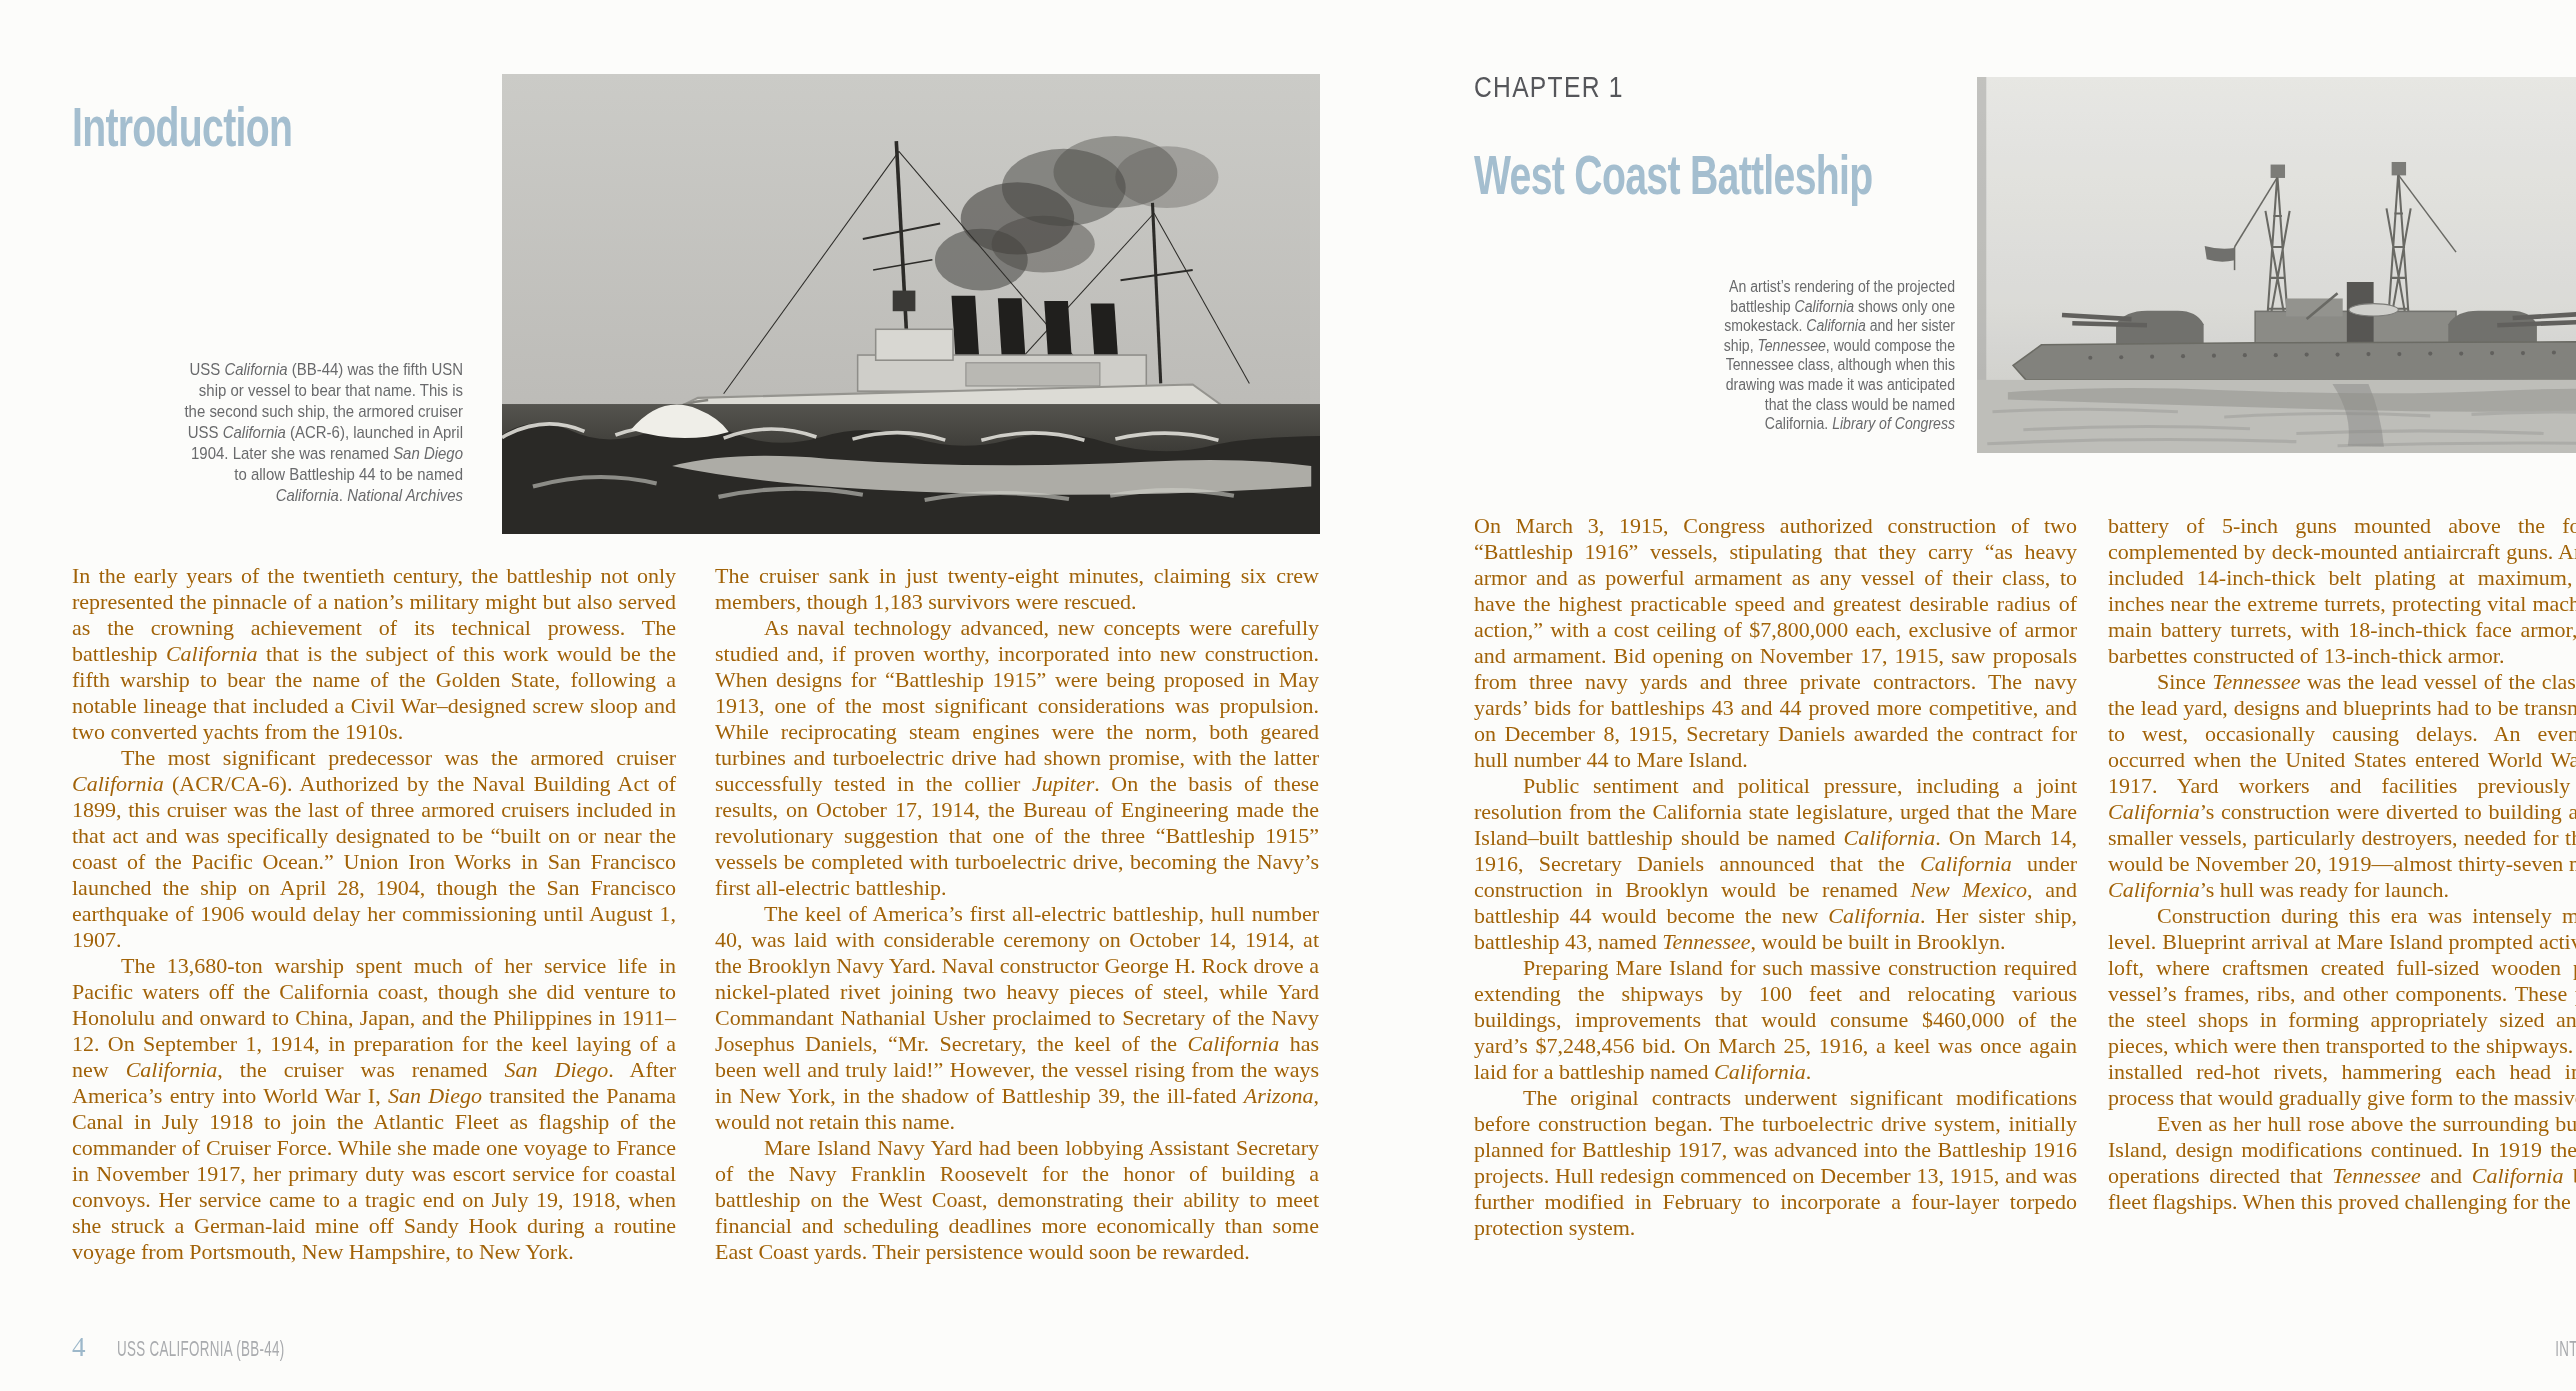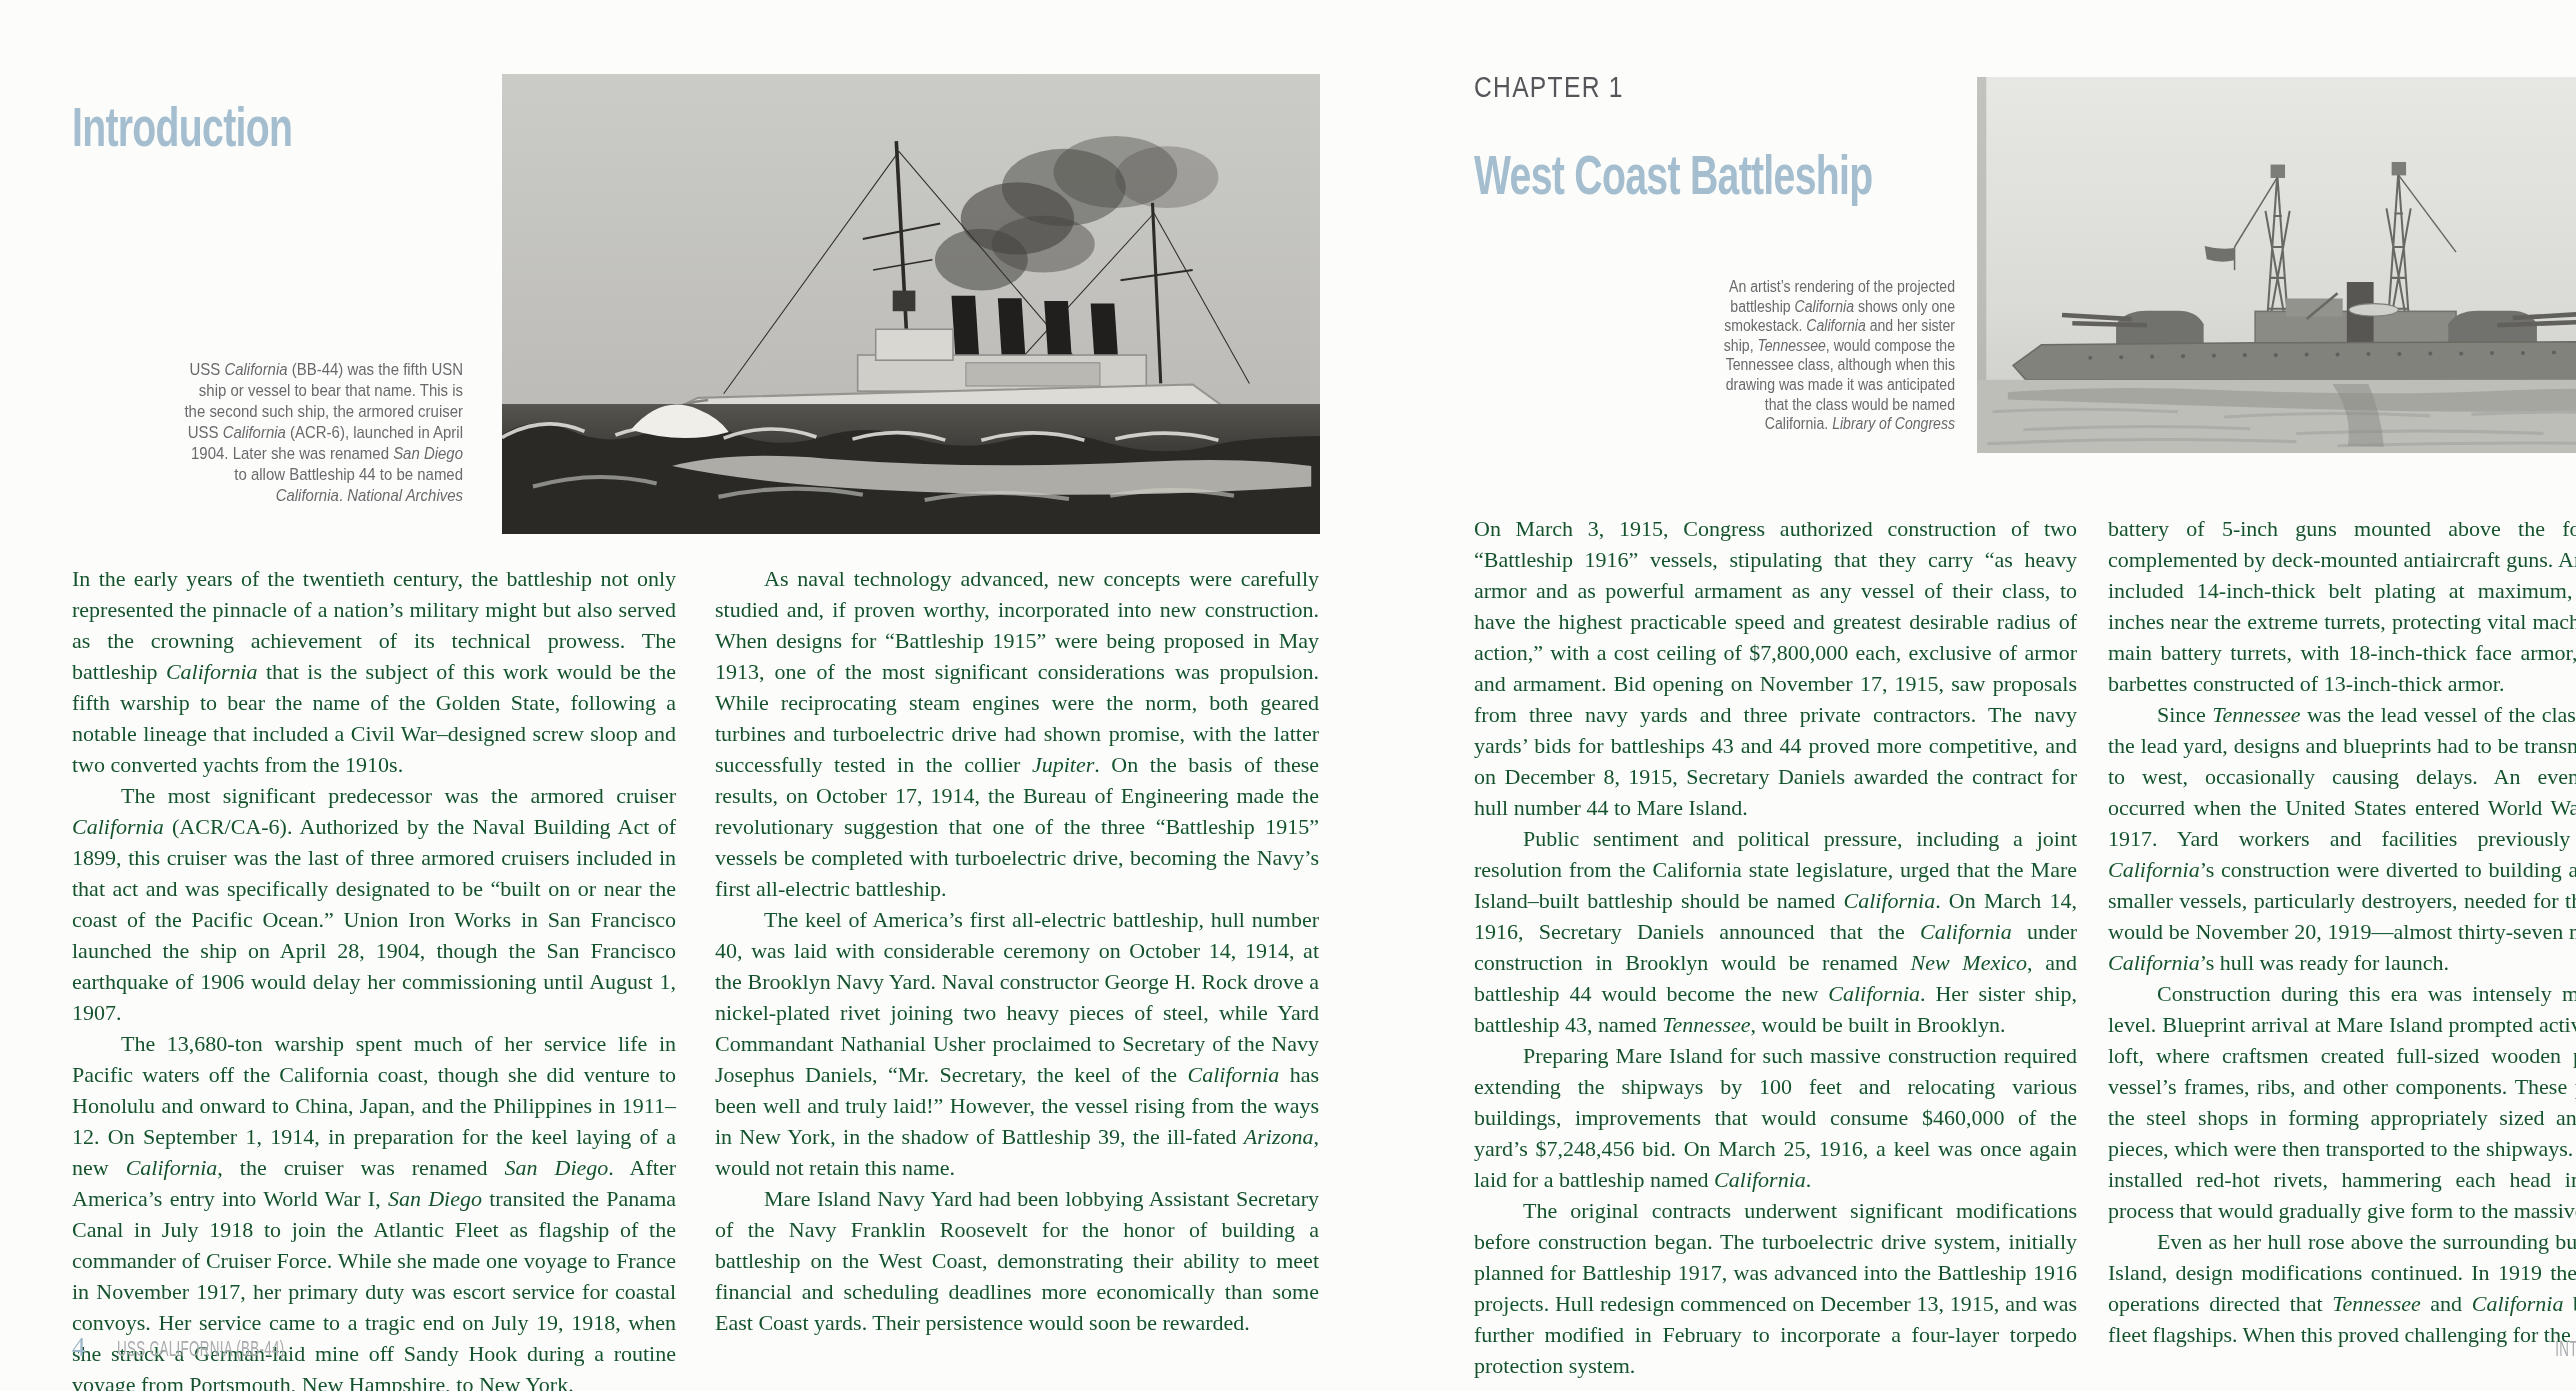--- a/index.html
+++ b/index.html
@@ -17,21 +17,21 @@
 
   .photo{position:absolute;overflow:hidden;background:#c9c9c5;}
   .photo svg{display:block;width:100%;height:100%;}
 
   .caption{position:absolute;font-family:"Liberation Sans",sans-serif;color:#696a6c;
       text-align:right;transform:scaleX(0.88);transform-origin:right top;}
   .caption em{font-style:italic;}
   #caption-left{font-size:17px;line-height:21px;}
   #caption-right{font-size:16px;line-height:19.6px;}
 
-  .body-col{position:absolute;text-align:justify;font-size:22px;line-height:31px;color:#14532d;}
+  .body-col{position:absolute;text-align:justify;font-size:22px;line-height:26px;color:#a16207;}
   .body-col p{margin:0;text-indent:49px;}
   .body-col p.noindent{text-indent:0;}
   .body-col em{font-style:italic;}
 
   .folio{position:absolute;font-family:"Liberation Serif",serif;font-size:27px;color:#9db8ca;}
   .running{position:absolute;font-family:"Liberation Sans",sans-serif;font-size:21.6px;
       color:#a9abae;letter-spacing:0.5px;white-space:nowrap;transform:scaleX(0.62);}
 </style>
 </head>
 <body>
@@ -122,20 +122,21 @@
 
     <div class="caption" id="caption-left" style="left:144px;top:359px;width:319px;"><span>USS </span><em>California</em><span> (BB-44) was the fifth USN ship or vessel to bear that name. This is the second such ship, the armored cruiser USS </span><em>California</em><span> (ACR-6), launched in April 1904. Later she was renamed </span><em>San Diego</em><span> to allow Battleship 44 to be named </span><em>California</em><span>. </span><em>National Archives</em></div>
 
     <div class="body-col" style="left:72px;top:563px;width:604px;">
         <p class="noindent"><span>In the early years of the twentieth century, the battleship not only represented the pinnacle of a nation’s military might but also served as the crowning achievement of its technical prowess. The battleship </span><em>California</em><span> that is the subject of this work would be the fifth warship to bear the name of the Golden State, following a notable lineage that included a Civil War–designed screw sloop and two converted yachts from the 1910s.</span></p>
         <p><span>The most significant predecessor was the armored cruiser </span><em>California</em><span> (ACR/CA-6). Authorized by the Naval Building Act of 1899, this cruiser was the last of three armored cruisers included in that act and was specifically designated to be “built on or near the coast of the Pacific Ocean.” Union Iron Works in San Francisco launched the ship on April 28, 1904, though the San Francisco earthquake of 1906 would delay her commissioning until August 1, 1907.</span></p>
         <p><span>The 13,680-ton warship spent much of her service life in Pacific waters off the California coast, though she did venture to Honolulu and onward to China, Japan, and the Philippines in 1911–12. On September 1, 1914, in preparation for the keel laying of a new </span><em>California</em><span>, the cruiser was renamed </span><em>San Diego</em><span>. After America’s entry into World War I, </span><em>San Diego</em><span> transited the Panama Canal in July 1918 to join the Atlantic Fleet as flagship of the commander of Cruiser Force. While she made one voyage to France in November 1917, her primary duty was escort service for coastal convoys. Her service came to a tragic end on July 19, 1918, when she struck a German-laid mine off Sandy Hook during a routine voyage from Portsmouth, New Hampshire, to New York.</span></p>
       </div>
 
     <div class="body-col" style="left:715px;top:563px;width:604px;">
+        <p class="noindent"><span>The cruiser sank in just twenty-eight minutes, claiming six crew members, though 1,183 survivors were rescued.</span></p>
         <p><span>As naval technology advanced, new concepts were carefully studied and, if proven worthy, incorporated into new construction. When designs for “Battleship 1915” were being proposed in May 1913, one of the most significant considerations was propulsion. While reciprocating steam engines were the norm, both geared turbines and turboelectric drive had shown promise, with the latter successfully tested in the collier </span><em>Jupiter</em><span>. On the basis of these results, on October 17, 1914, the Bureau of Engineering made the revolutionary suggestion that one of the three “Battleship 1915” vessels be completed with turboelectric drive, becoming the Navy’s first all-electric battleship.</span></p>
         <p><span>The keel of America’s first all-electric battleship, hull number 40, was laid with considerable ceremony on October 14, 1914, at the Brooklyn Navy Yard. Naval constructor George H. Rock drove a nickel-plated rivet joining two heavy pieces of steel, while Yard Commandant Nathanial Usher proclaimed to Secretary of the Navy Josephus Daniels, “Mr. Secretary, the keel of the </span><em>California</em><span> has been well and truly laid!” However, the vessel rising from the ways in New York, in the shadow of Battleship 39, the ill-fated </span><em>Arizona</em><span>, would not retain this name.</span></p>
         <p><span>Mare Island Navy Yard had been lobbying Assistant Secretary of the Navy Franklin Roosevelt for the honor of building a battleship on the West Coast, demonstrating their ability to meet financial and scheduling deadlines more economically than some East Coast yards. Their persistence would soon be rewarded.</span></p>
       </div>
 
     <div class="folio" style="left:72px;top:1332px;">4</div>
     <div class="running" style="left:117px;top:1336px;transform-origin:left top;">USS CALIFORNIA (BB-44)</div>
   </div>
 
   <div class="page" id="page-right">

